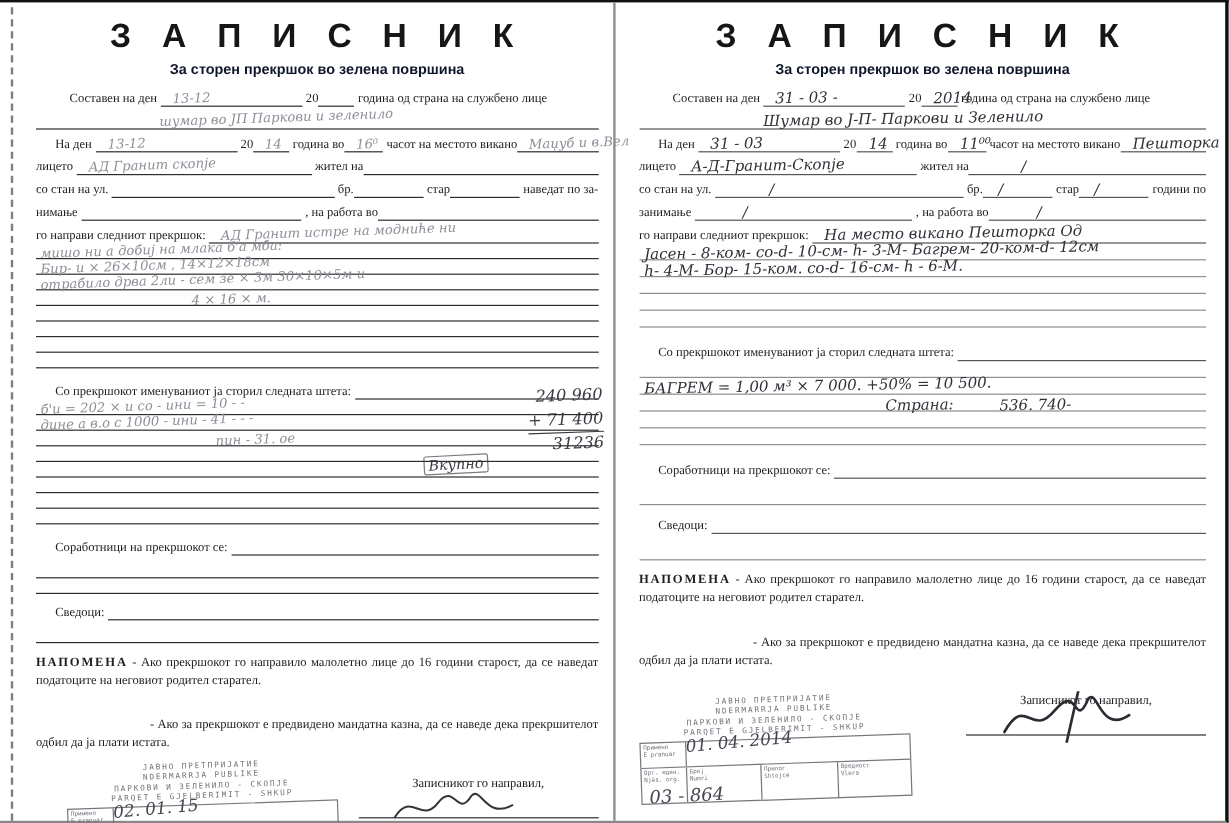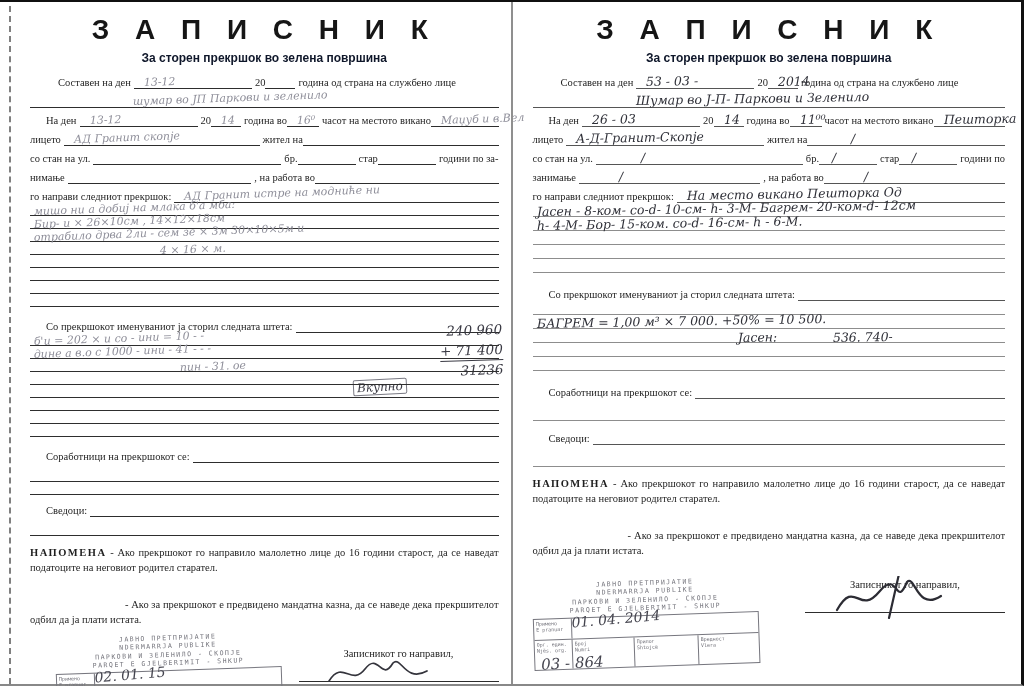--- a/index.html
+++ b/index.html
@@ -115,21 +115,21 @@
           <span class="hw faint"></span>
         </span>
       <span class="lbl after">бр.</span>
       <span class="blank w-sm">
           <span class="hw faint"></span>
         </span>
       <span class="lbl after">стар</span>
       <span class="blank w-sm">
           <span class="hw faint"></span>
         </span>
-      <span class="lbl after">години по за-</span>
+      <span class="lbl after">наведат по за-</span>
     </div>
     <div class="fl">
       <span class="lbl">нимање</span>
       <span class="blank">
           <span class="hw faint"></span>
         </span>
       <span class="lbl after">, на работа во</span>
       <span class="blank">
           <span class="hw faint"></span>
         </span>
@@ -252,37 +252,37 @@
     </div>
   </div>
 
   <div class="page right">
     <div class="title">З А П И С Н И К</div>
     <div class="subtitle">За сторен прекршок во зелена површина</div>
 
     <div class="fl ind1">
       <span class="lbl">Составен на ден</span>
       <span class="blank w-date">
-          <span class="hw">53 - 03 -</span>
+          <span class="hw">31 - 03 -</span>
         </span>
       <span class="lbl after">20</span>
       <span class="blank w-year">
           <span class="hw">2014</span>
         </span>
       <span class="lbl after">година од страна на службено лице</span>
     </div>
     <div class="fl">
       <span class="blank">
           <span class="hw c">Шумар во Ј-П- Паркови и Зеленило</span>
         </span>
     </div>
     <div class="fl ind2">
       <span class="lbl">На ден</span>
       <span class="blank w-date">
-          <span class="hw">26 - 03</span>
+          <span class="hw">31 - 03</span>
         </span>
       <span class="lbl after">20</span>
       <span class="blank w-year">
           <span class="hw">14</span>
         </span>
       <span class="lbl after">година во</span>
       <span class="blank w-hour">
           <span class="hw">11⁰⁰</span>
         </span>
       <span class="lbl after">часот на местото викано</span>
@@ -347,21 +347,21 @@
     <div class="fl ind2" style="margin-top:16px">
       <span class="lbl">Со прекршокот именуваниот ја сторил следната штета:</span>
       <span class="blank"></span>
     </div>
     <div class="dblock">
       <div class="rline"></div>
       <div class="rline">
           <span class="hw">БАГРЕМ = 1,00 м³ ×  7 000. +50%  =  10 500.</span>
         </div>
       <div class="rline">
-        <span class="hw tl">Јасен:</span>
+        <span class="hw tl">Страна:</span>
         <span class="hw tv">536. 740-</span>
       </div>
       <div class="rline"></div>
       <div class="rline"></div>
     </div>
 
     <div class="fl ind2" style="margin-top:16px">
       <span class="lbl">Соработници на прекршокот се:</span>
       <span class="blank"></span>
     </div>

